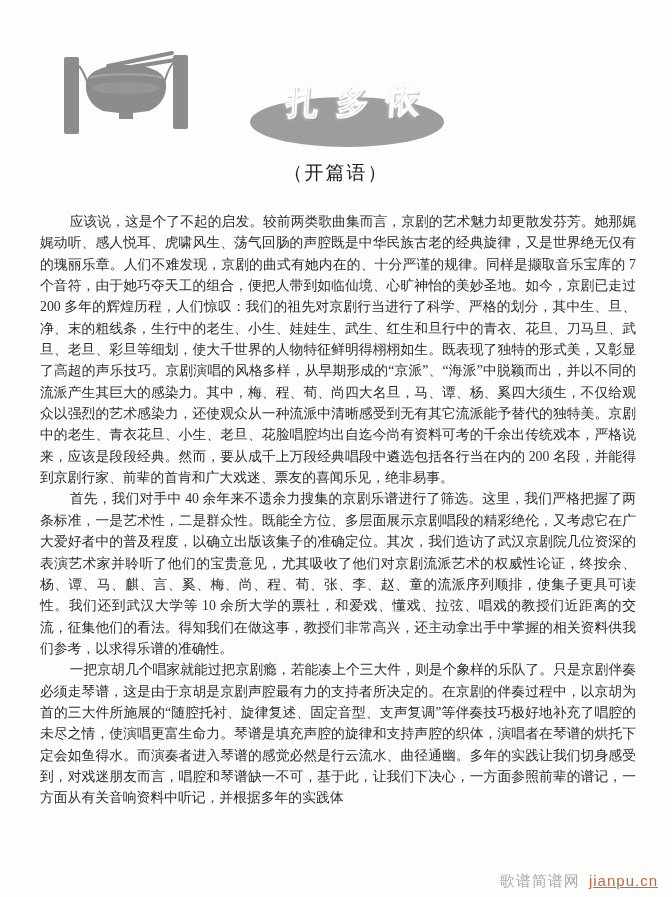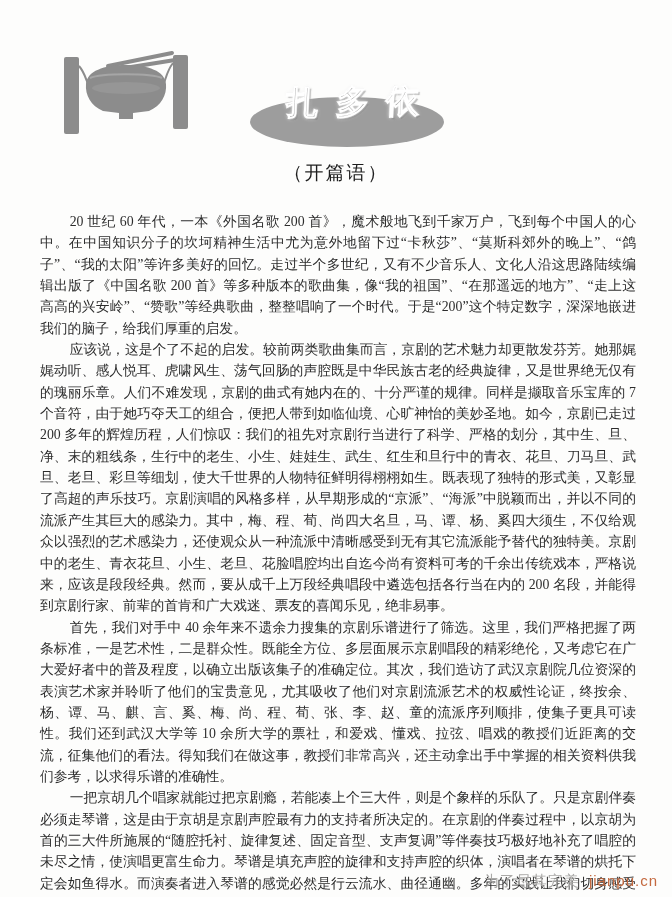--- a/index.html
+++ b/index.html
@@ -53,21 +53,21 @@
   }
   .article p{margin:0;text-indent:2.15em;}
 
   
   .watermark{
     position:absolute;right:14px;bottom:6px;
     font-family:"Liberation Sans","DejaVu Sans",sans-serif;
     font-size:15px;letter-spacing:1px;white-space:nowrap;
   }
   .wm-name{color:#aaa9a7;}
-  .wm-url{color:#c4693f;margin-left:4px;}
+  .wm-url{color:#c4693f;margin-left:4px;text-decoration:underline;}
 </style>
 </head>
 <body>
 
 <div class="page">
 
   <div class="drum-wrap">
     <svg viewBox="0 0 140 96" xmlns="http://www.w3.org/2000/svg" aria-hidden="true">
 
       <rect x="8" y="13" width="15" height="77" rx="2" fill="#8c8c8c"></rect>
@@ -88,24 +88,23 @@
   </div>
 
   <div class="logo">
     <div class="logo-ellipse"></div>
     <div class="logo-text">扎多依</div>
   </div>
 
   <div class="subtitle">（开篇语）</div>
 
   <div class="article">
-    <p>20 世纪 60 年代，一本《外国名歌 200 首》，魔术般地飞到千家万户，飞到每个中国人的心中。在中国知识分子的坎坷精神生活中尤为意外地留下过“卡秋莎”、“莫斯科郊外的晚上”、“鸽子”、“我的太阳”等许多美好的回忆。走过半个多世纪，又有不少音乐人、文化人沿这思路陆续编辑出版了《中国名歌 200 首》等多种版本的歌曲集，像“我的祖国”、“在那遥远的地方”、“走上这高高的兴安岭”、“赞歌”等经典歌曲，整整唱响了一个时代。于是“200”这个特定数字，深深地嵌进我们的脑子，给我们厚重的启发。</p>
     <p>应该说，这是个了不起的启发。较前两类歌曲集而言，京剧的艺术魅力却更散发芬芳。她那娓娓动听、感人悦耳、虎啸风生、荡气回肠的声腔既是中华民族古老的经典旋律，又是世界绝无仅有的瑰丽乐章。人们不难发现，京剧的曲式有她内在的、十分严谨的规律。同样是撷取音乐宝库的 7 个音符，由于她巧夺天工的组合，便把人带到如临仙境、心旷神怡的美妙圣地。如今，京剧已走过 200 多年的辉煌历程，人们惊叹：我们的祖先对京剧行当进行了科学、严格的划分，其中生、旦、净、末的粗线条，生行中的老生、小生、娃娃生、武生、红生和旦行中的青衣、花旦、刀马旦、武旦、老旦、彩旦等细划，使大千世界的人物特征鲜明得栩栩如生。既表现了独特的形式美，又彰显了高超的声乐技巧。京剧演唱的风格多样，从早期形成的“京派”、“海派”中脱颖而出，并以不同的流派产生其巨大的感染力。其中，梅、程、荀、尚四大名旦，马、谭、杨、奚四大须生，不仅给观众以强烈的艺术感染力，还使观众从一种流派中清晰感受到无有其它流派能予替代的独特美。京剧中的老生、青衣花旦、小生、老旦、花脸唱腔均出自迄今尚有资料可考的千余出传统戏本，严格说来，应该是段段经典。然而，要从成千上万段经典唱段中遴选包括各行当在内的 200 名段，并能得到京剧行家、前辈的首肯和广大戏迷、票友的喜闻乐见，绝非易事。</p>
     <p>首先，我们对手中 40 余年来不遗余力搜集的京剧乐谱进行了筛选。这里，我们严格把握了两条标准，一是艺术性，二是群众性。既能全方位、多层面展示京剧唱段的精彩绝伦，又考虑它在广大爱好者中的普及程度，以确立出版该集子的准确定位。其次，我们造访了武汉京剧院几位资深的表演艺术家并聆听了他们的宝贵意见，尤其吸收了他们对京剧流派艺术的权威性论证，终按余、杨、谭、马、麒、言、奚、梅、尚、程、荀、张、李、赵、童的流派序列顺排，使集子更具可读性。我们还到武汉大学等 10 余所大学的票社，和爱戏、懂戏、拉弦、唱戏的教授们近距离的交流，征集他们的看法。得知我们在做这事，教授们非常高兴，还主动拿出手中掌握的相关资料供我们参考，以求得乐谱的准确性。</p>
     <p>一把京胡几个唱家就能过把京剧瘾，若能凑上个三大件，则是个象样的乐队了。只是京剧伴奏必须走琴谱，这是由于京胡是京剧声腔最有力的支持者所决定的。在京剧的伴奏过程中，以京胡为首的三大件所施展的“随腔托衬、旋律复述、固定音型、支声复调”等伴奏技巧极好地补充了唱腔的未尽之情，使演唱更富生命力。琴谱是填充声腔的旋律和支持声腔的织体，演唱者在琴谱的烘托下定会如鱼得水。而演奏者进入琴谱的感觉必然是行云流水、曲径通幽。多年的实践让我们切身感受到，对戏迷朋友而言，唱腔和琴谱缺一不可，基于此，让我们下决心，一方面参照前辈的谱记，一方面从有关音响资料中听记，并根据多年的实践体</p>
   </div>
 
   <div class="watermark">
-    <span class="wm-name">为了尽其完美</span>
+    <span class="wm-name">歌谱简谱网</span>
     <span class="wm-url">jianpu.cn</span>
   </div>
 
 </div>
 
 </body></html>

